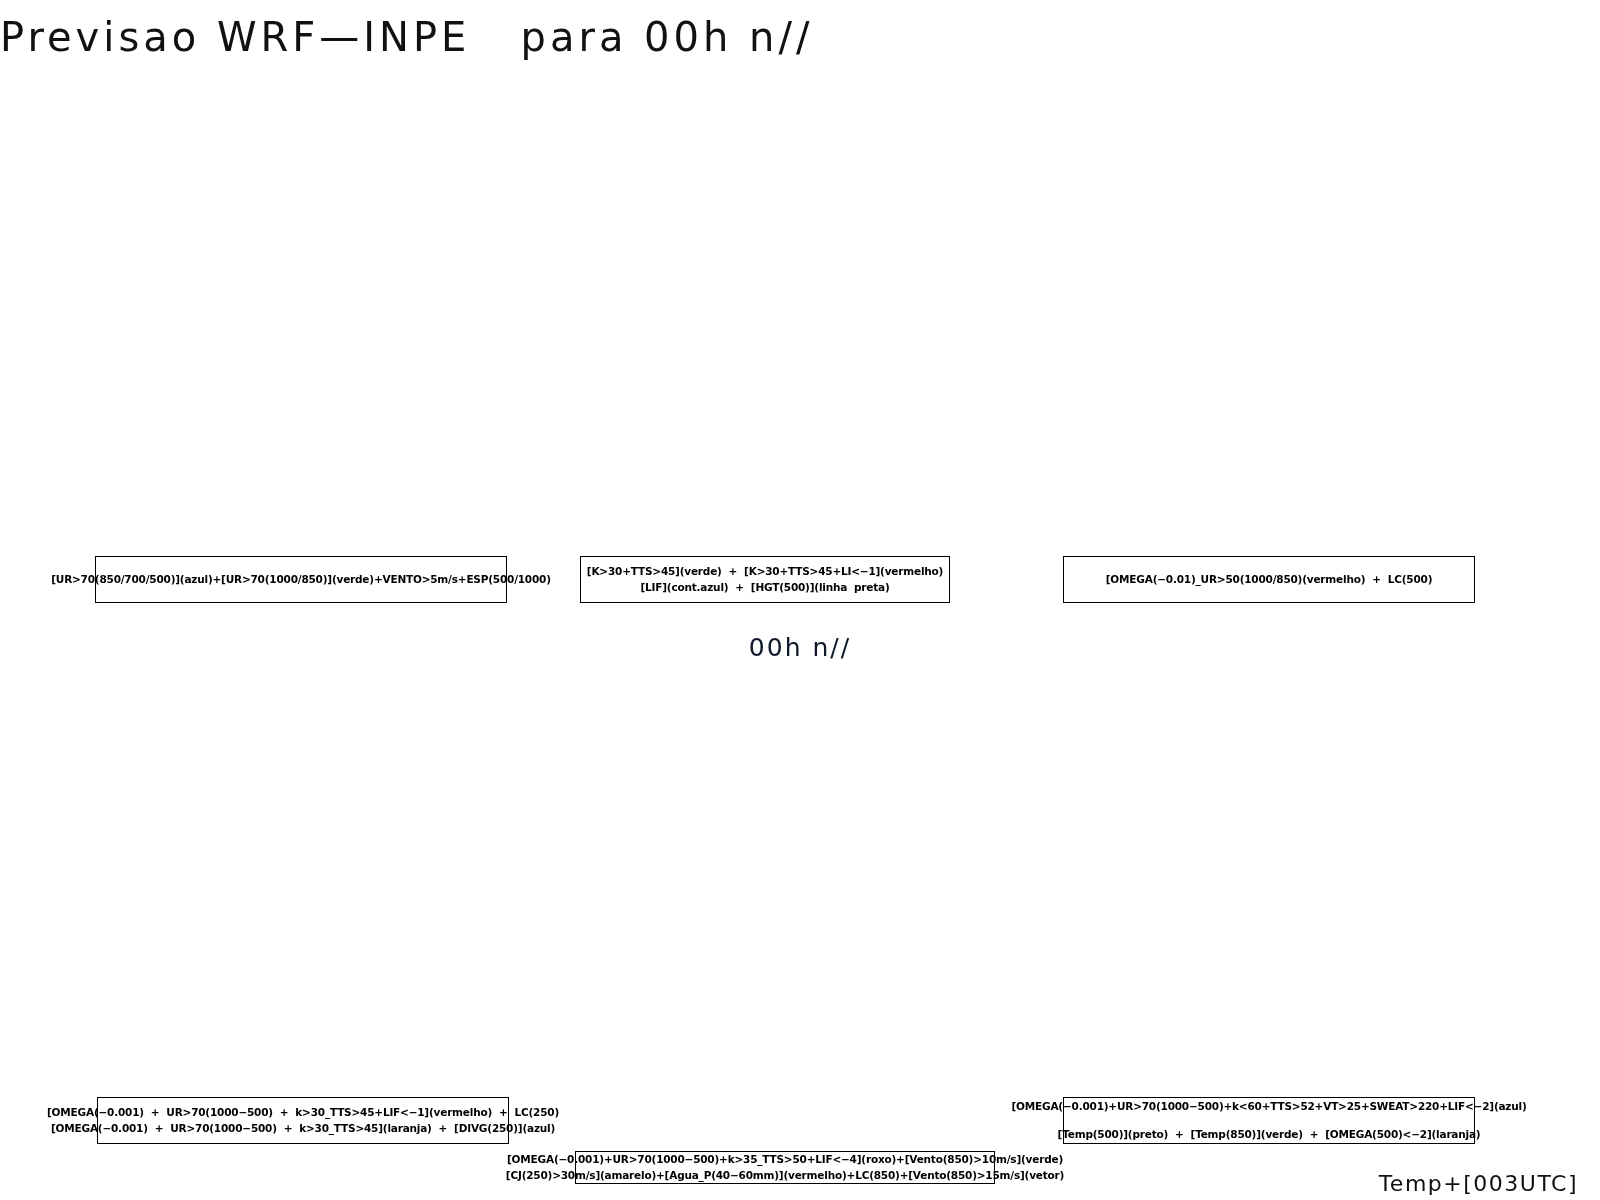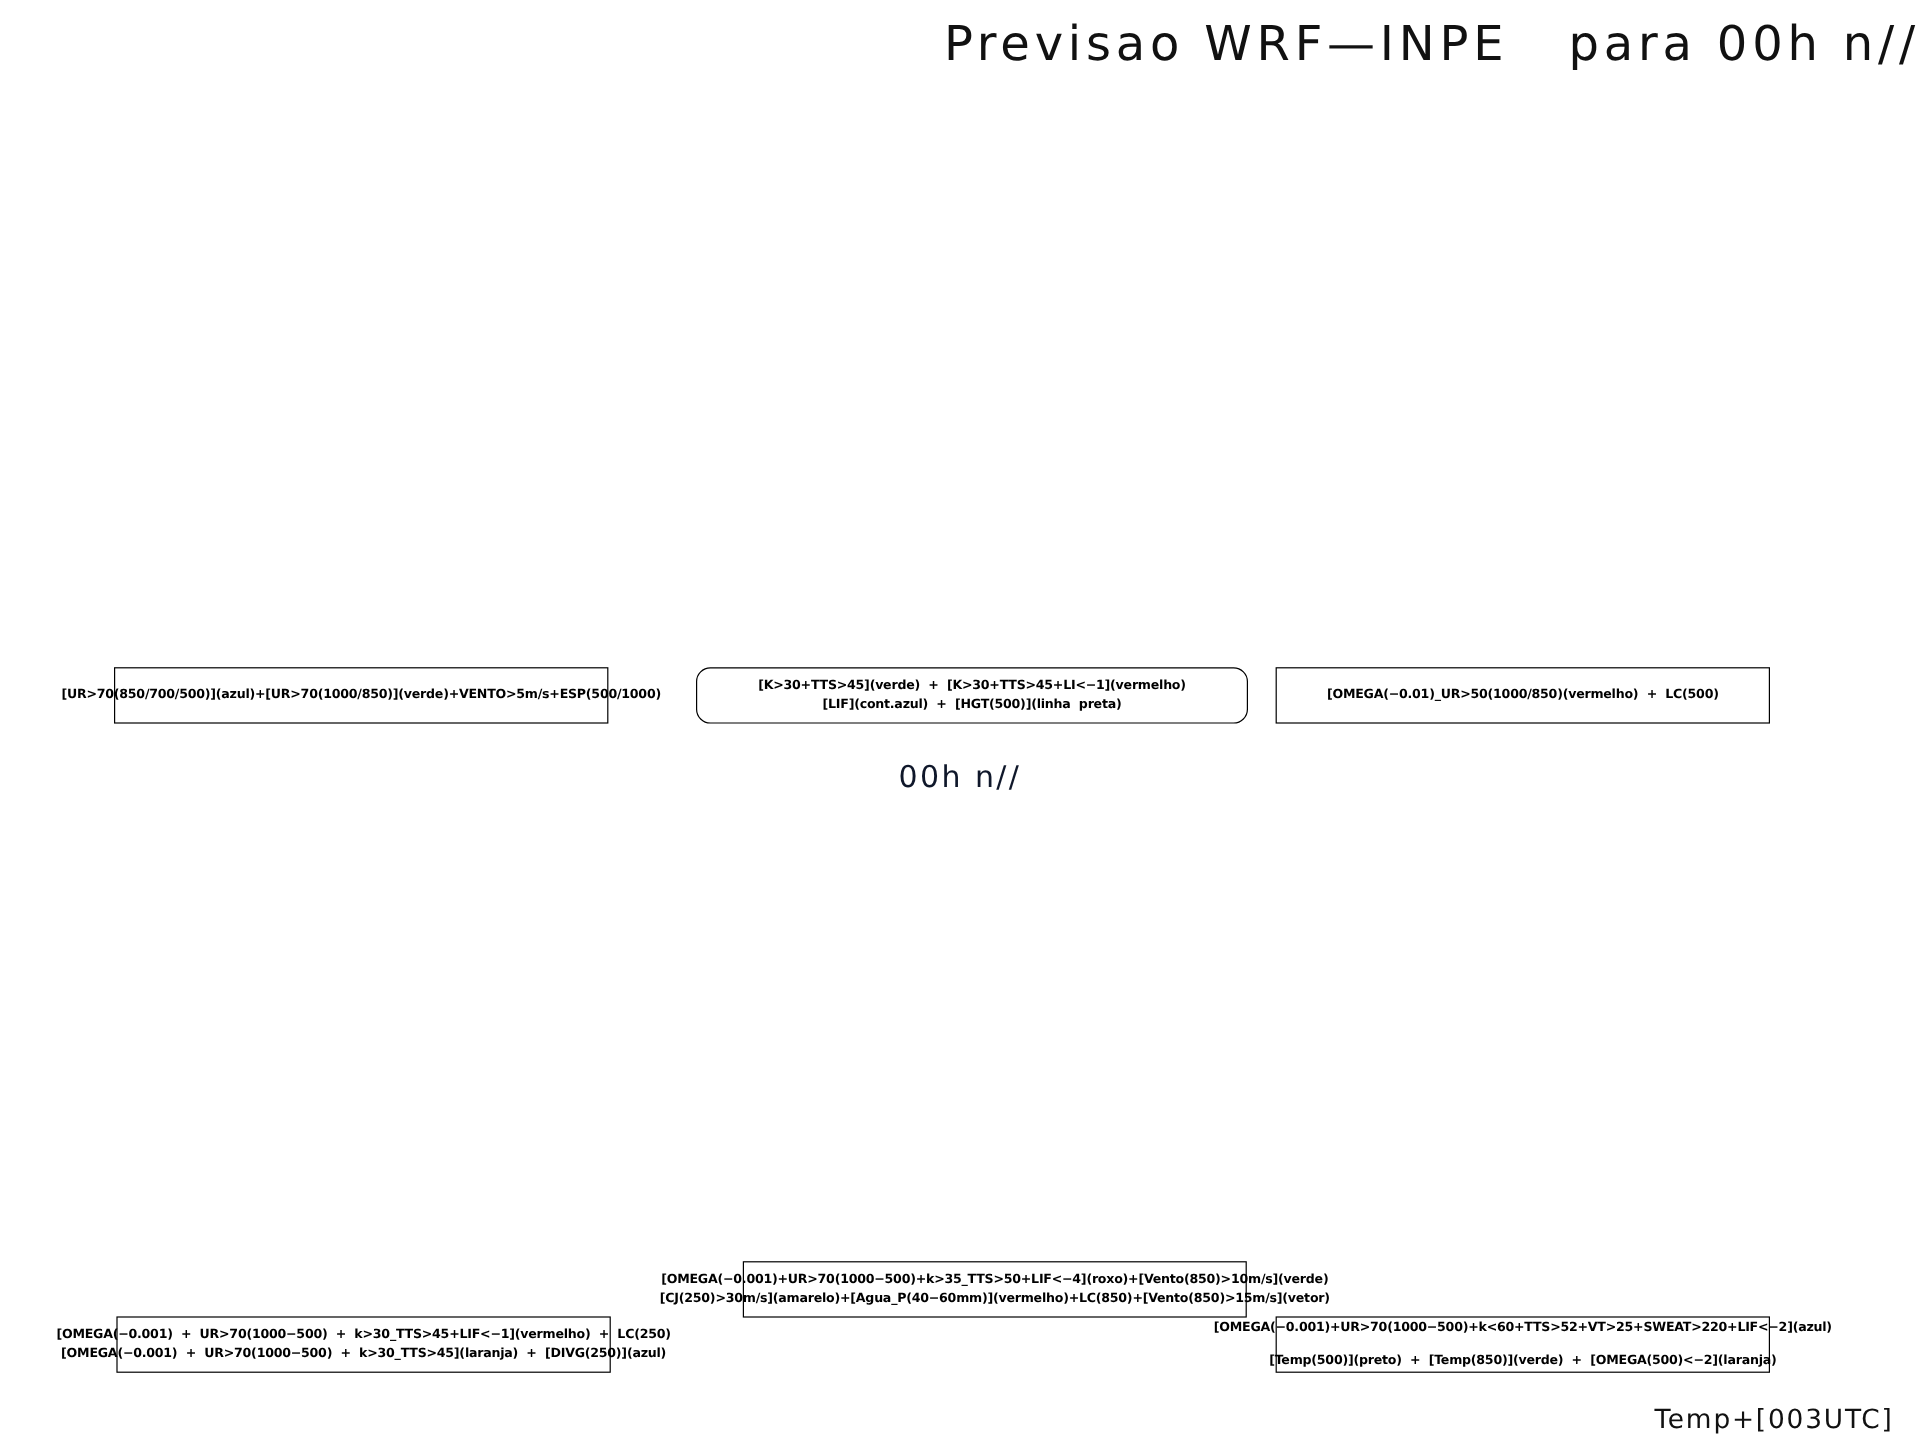--- a/index.html
+++ b/index.html
@@ -15,21 +15,21 @@
     color: #000000;
     overflow: hidden;
   }
 
   
   .main-title {
     position: absolute;
     top: 14px;
     left: 0;
     width: 1600px;
-    text-align: right;
+    text-align: left;
     font-family: "DejaVu Sans", sans-serif;
     font-size: 40px;
     font-weight: 400;
     letter-spacing: 4px;
     color: #111111;
     white-space: pre;
   }
 
   
   .mid-label {
@@ -73,26 +73,26 @@
     font-weight: bold;
     line-height: 1.45;
     letter-spacing: -0.2px;
     white-space: pre;
     text-align: center;
     color: #000000;
   }
 
   
   #box-top-left    { left: 95px;  top: 556px; width: 412px;  height: 47px; }
-  #box-top-center  { left: 580px; top: 556px; width: 460px;  height: 47px; border-radius: 12px; }
+  #box-top-center  { left: 580px; top: 556px; width: 370px;  height: 47px; }
   #box-top-right   { left: 1063px;top: 556px; width: 412px;  height: 47px; }
 
   
   #box-bot-left    { left: 97px;  top: 1097px; width: 412px; height: 47px; }
-  #box-bot-center  { left: 575px; top: 1051px; width: 420px; height: 47px; margin-left: 44px; }
+  #box-bot-center  { left: 575px; top: 1151px; width: 420px; height: 33px; }
   #box-bot-right   { left: 1063px;top: 1097px; width: 412px; height: 47px; gap: 12px; }
 
   
   .panel {
     position: absolute;
     background: #ffffff;
   }
 </style>
 </head>
 <body>

